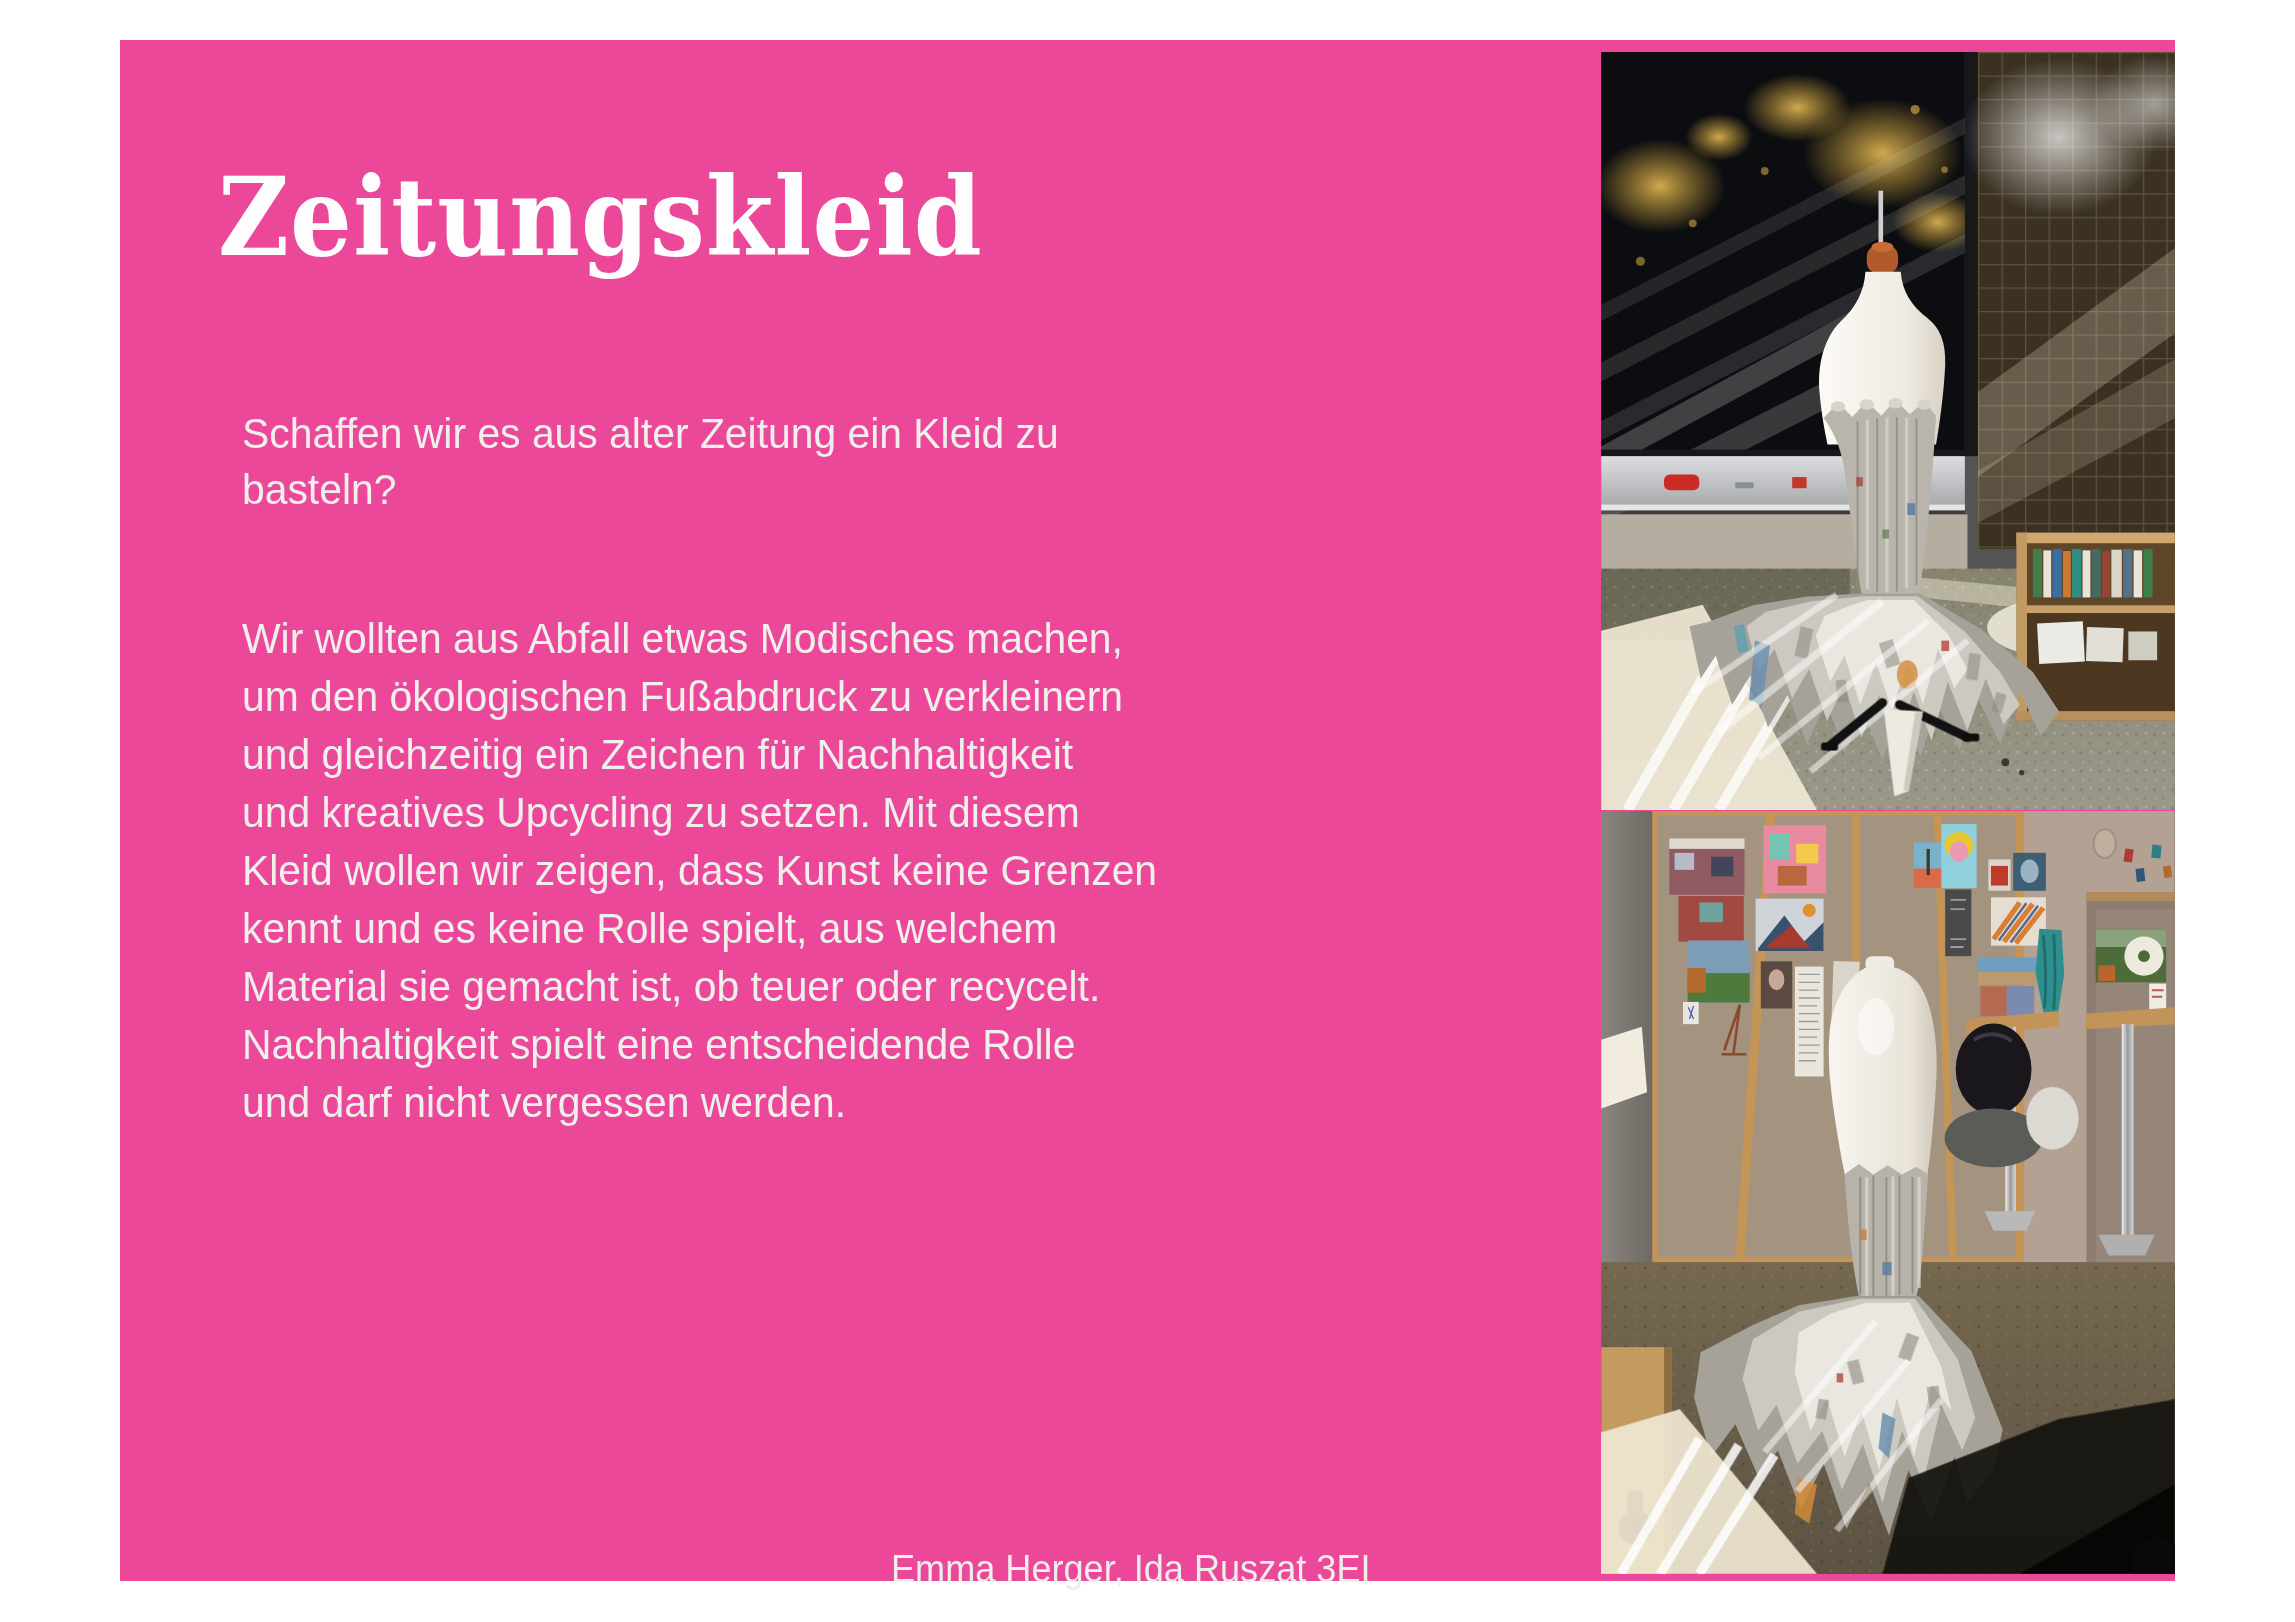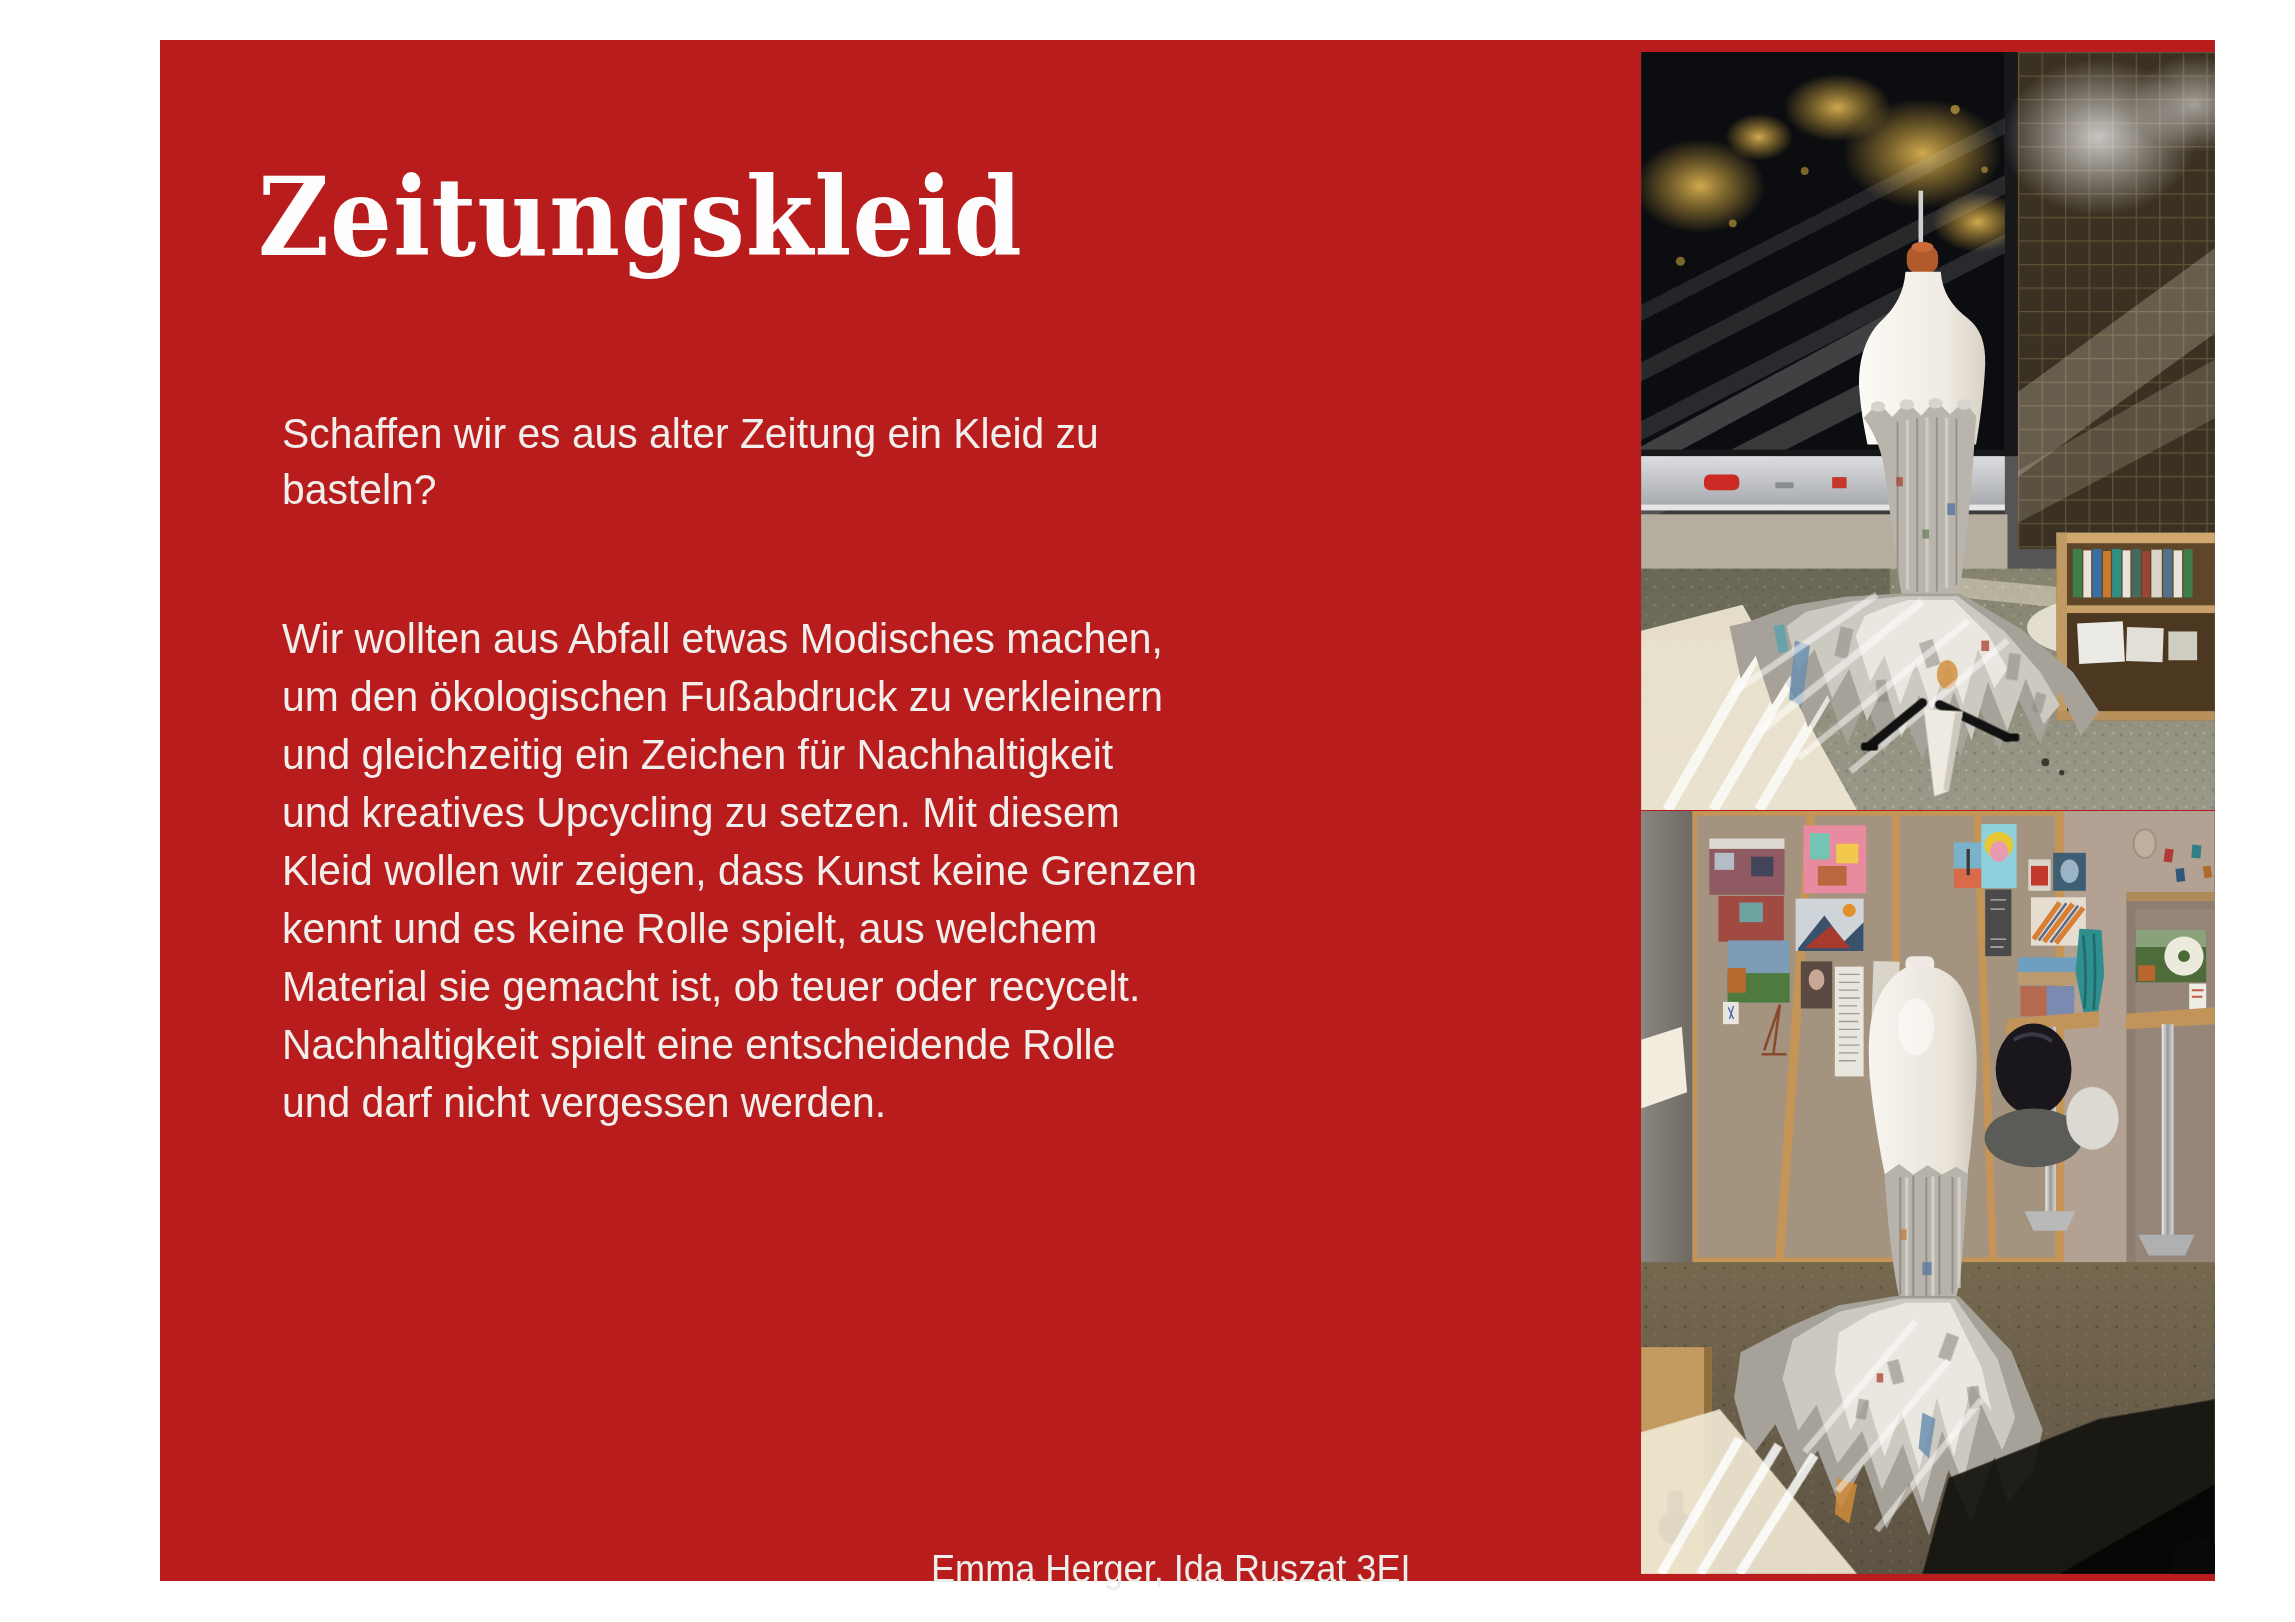--- a/index.html
+++ b/index.html
@@ -1,18 +1,18 @@
 <!DOCTYPE html>
 <html style="font-size:10.5px"><head>
 <meta charset="utf-8">
 <style>
   html,body{margin:0;padding:0;background:#ffffff;}
   .page{position:relative;width:2295px;height:1622px;background:#ffffff;overflow:hidden;
         font-family:"Liberation Sans",sans-serif;}
-  .slide{position:absolute;left:120px;top:40px;width:2055px;height:1541px;background:#b91c1c;margin-left:40px;}
+  .slide{position:absolute;left:120px;top:40px;width:2055px;height:1541px;background:#ec4899;}
   .title{position:absolute;left:98px;top:123px;margin:0;color:#fdfdfd;
          font-family:"DejaVu Serif",serif;font-weight:bold;font-size:108px;line-height:108px;
          transform:scaleX(.9);transform-origin:left top;letter-spacing:1.3px;white-space:nowrap;}
   .txt{position:absolute;color:#f0efec;white-space:pre-line;
        transform:scaleX(.95);transform-origin:left top;}
   .question{left:122px;top:322px;font-size:43px;line-height:56px;}
   .paragraph{left:122px;top:526px;font-size:43px;line-height:58px;}
   .credits{left:771px;top:1471px;font-size:38px;line-height:41px;color:#ededea;}
   .photo{position:absolute;left:1481px;width:574px;overflow:hidden;background:#555;}
   .photo-front{top:12.4px;height:758px;}

